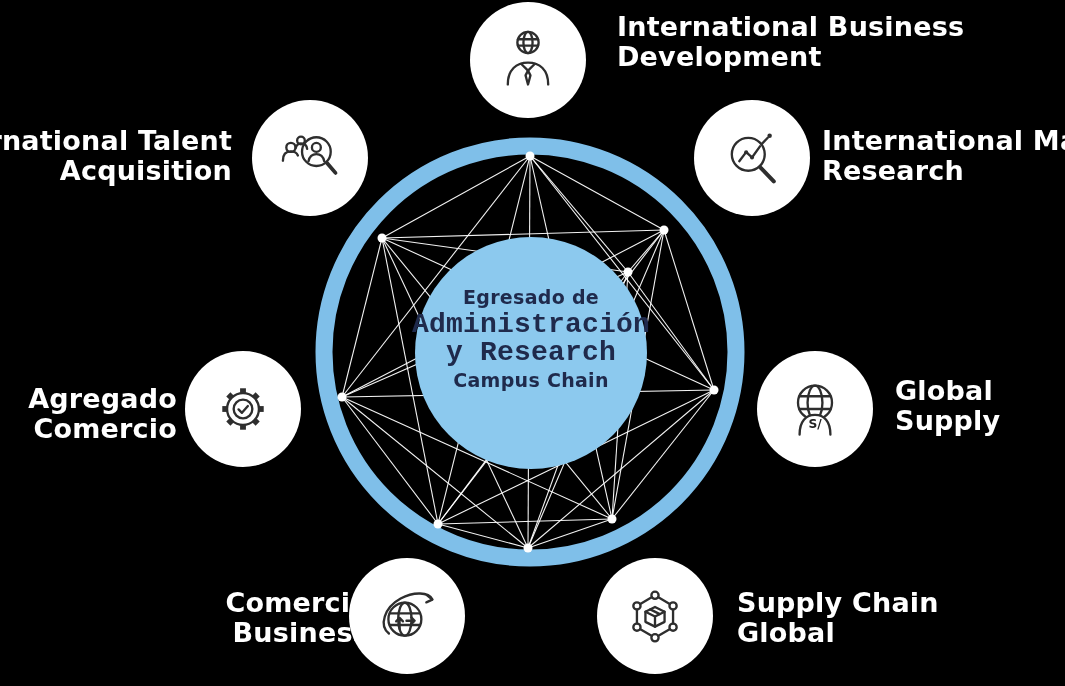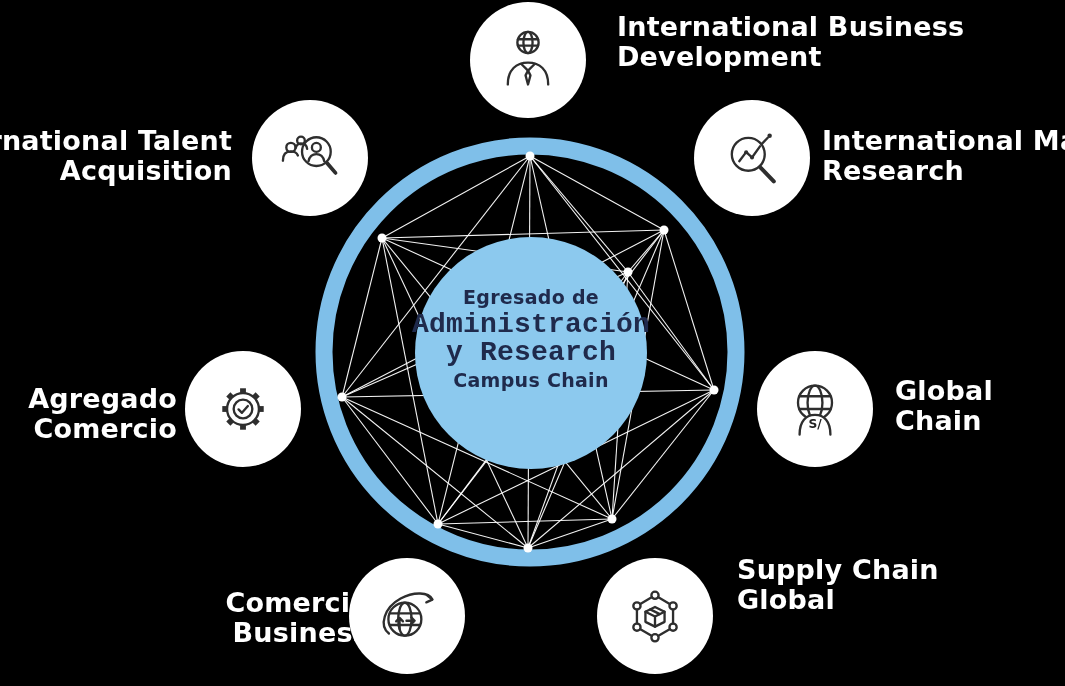--- a/index.html
+++ b/index.html
@@ -198,21 +198,21 @@
       <circle cx="32" cy="26" r="16"></circle>
       <ellipse cx="32" cy="26" rx="7" ry="16"></ellipse>
       <line x1="17.5" y1="20" x2="46.5" y2="20"></line>
       <line x1="17.5" y1="32" x2="46.5" y2="32"></line>
       <path d="M17.5 56 C17.5 43.5 23.5 37.5 32 37.5 C40.5 37.5 46.5 43.5 46.5 56" fill="#ffffff"></path>
       <text x="32" y="49.5" text-anchor="middle" font-size="11.5" font-weight="bold" fill="#222222" stroke="none">S/</text>
     </svg>
   </div>
   <div class="label" style="left:895px; top:376px;">
     <span>Global</span>
-    <span>Chain</span>
+    <span>Supply</span>
   </div>
 
   <div class="sat" style="left:349px; top:558px;">
     <svg class="icon" viewBox="0 0 64 64" stroke-width="2.2" stroke-linecap="round" stroke-linejoin="round">
       <circle cx="30" cy="35" r="15.5"></circle>
       <ellipse cx="30" cy="35" rx="6.3" ry="15.5"></ellipse>
       <line x1="16" y1="29.5" x2="44" y2="29.5"></line>
       <line x1="16" y1="40.5" x2="44" y2="40.5"></line>
       <path d="M25 44 L25 34.5 M21.8 37 L25 33.8 L28.2 37"></path>
       <path d="M31.5 36.5 L39 36.5 M36 33.3 L39.2 36.5 L36 39.7"></path>
@@ -232,18 +232,18 @@
       <circle cx="49" cy="22.5" r="3.4" fill="#ffffff"></circle>
       <circle cx="49" cy="42.5" r="3.4" fill="#ffffff"></circle>
       <circle cx="32" cy="52.5" r="3.4" fill="#ffffff"></circle>
       <circle cx="15" cy="42.5" r="3.4" fill="#ffffff"></circle>
       <circle cx="15" cy="22.5" r="3.4" fill="#ffffff"></circle>
       <path d="M32 23.5 L41 28 L41 37.5 L32 42 L23 37.5 L23 28 Z"></path>
       <path d="M23 28 L32 32.5 L41 28 M32 32.5 L32 42"></path>
       <path d="M27.5 25.8 L36.5 30.2"></path>
     </svg>
   </div>
-  <div class="label" style="left:737px; top:555px;">
+  <div class="label" style="left:737px; top:588px;">
     <span>Supply Chain</span>
     <span>Global</span>
   </div>
 
 </div>
 
 </body></html>

